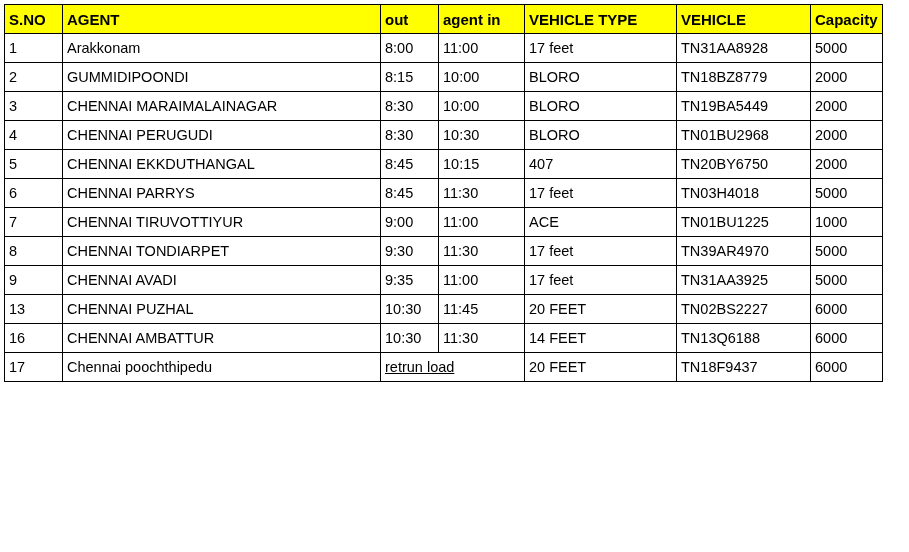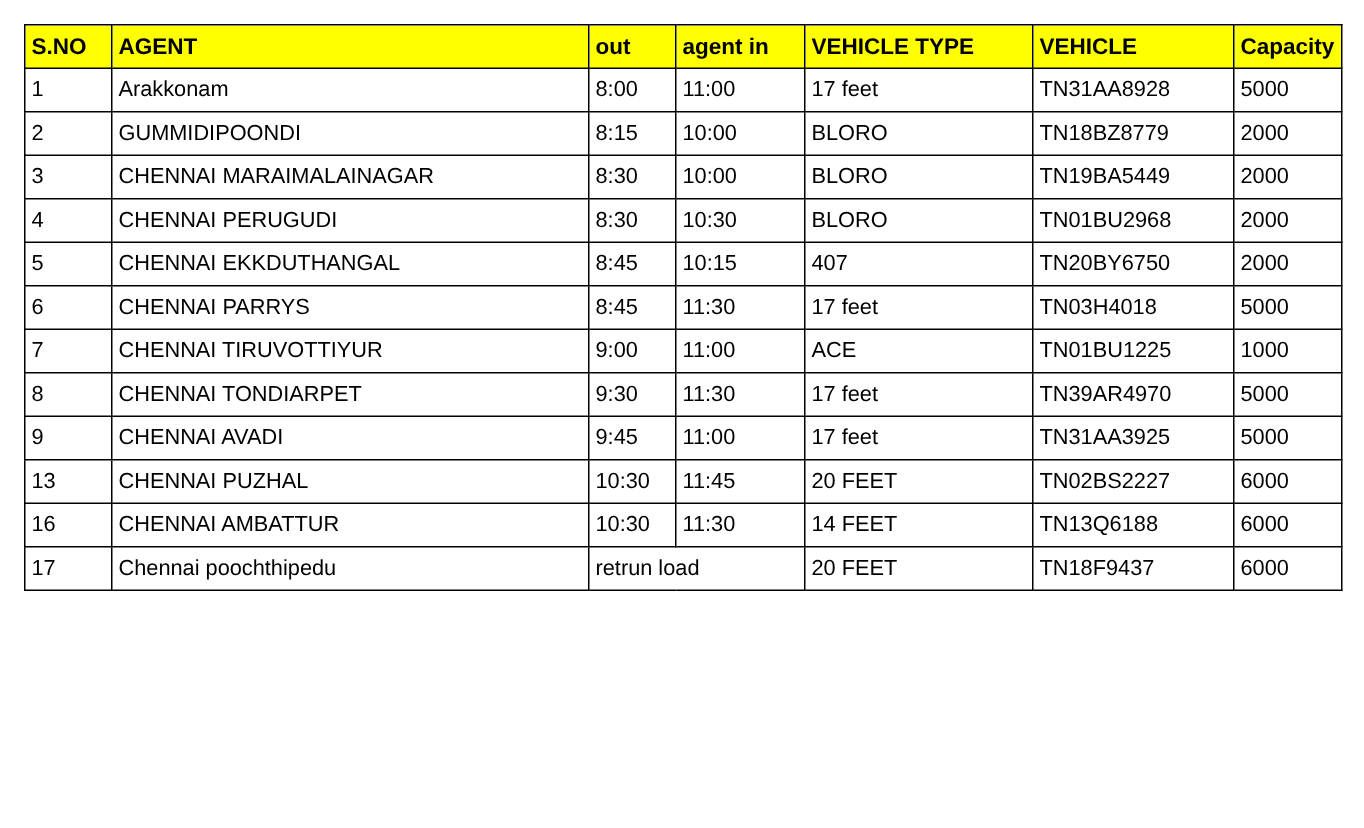--- a/index.html
+++ b/index.html
@@ -10,21 +10,21 @@
   body {
     width: 909px;
     height: 552px;
     font-family: "Liberation Sans", sans-serif;
     overflow: hidden;
   }
   table.sheet {
     border-collapse: collapse;
     width: 878px;
     table-layout: fixed;
-    margin: 16px;
+    margin: 4px;
   }
   table.sheet col.c-sno      { width: 58px; }
   table.sheet col.c-agent    { width: 318px; }
   table.sheet col.c-out      { width: 58px; }
   table.sheet col.c-agentin  { width: 86px; }
   table.sheet col.c-vtype    { width: 152px; }
   table.sheet col.c-vehicle  { width: 134px; }
   table.sheet col.c-cap      { width: 72px; }
 
   table.sheet td, table.sheet th {
@@ -40,20 +40,21 @@
     color: #000000;
     font-weight: normal;
   }
   table.sheet thead th {
     background: #ffff00;
     font-weight: bold;
     font-size: 15px;
   }
   .span2 {
     text-align: left;
+    text-decoration: underline;
   }
 </style>
 </head>
 <body>
 
 <table class="sheet">
   <colgroup>
     <col class="c-sno">
       <col class="c-agent">
       <col class="c-out">
@@ -142,21 +143,21 @@
         <td>CHENNAI TONDIARPET</td>
         <td>9:30</td>
         <td>11:30</td>
         <td>17 feet</td>
         <td>TN39AR4970</td>
         <td>5000</td>
       </tr>
       <tr>
         <td>9</td>
         <td>CHENNAI AVADI</td>
-        <td>9:45</td>
+        <td>9:35</td>
         <td>11:00</td>
         <td>17 feet</td>
         <td>TN31AA3925</td>
         <td>5000</td>
       </tr>
       <tr>
         <td>13</td>
         <td>CHENNAI PUZHAL</td>
         <td>10:30</td>
         <td>11:45</td>

